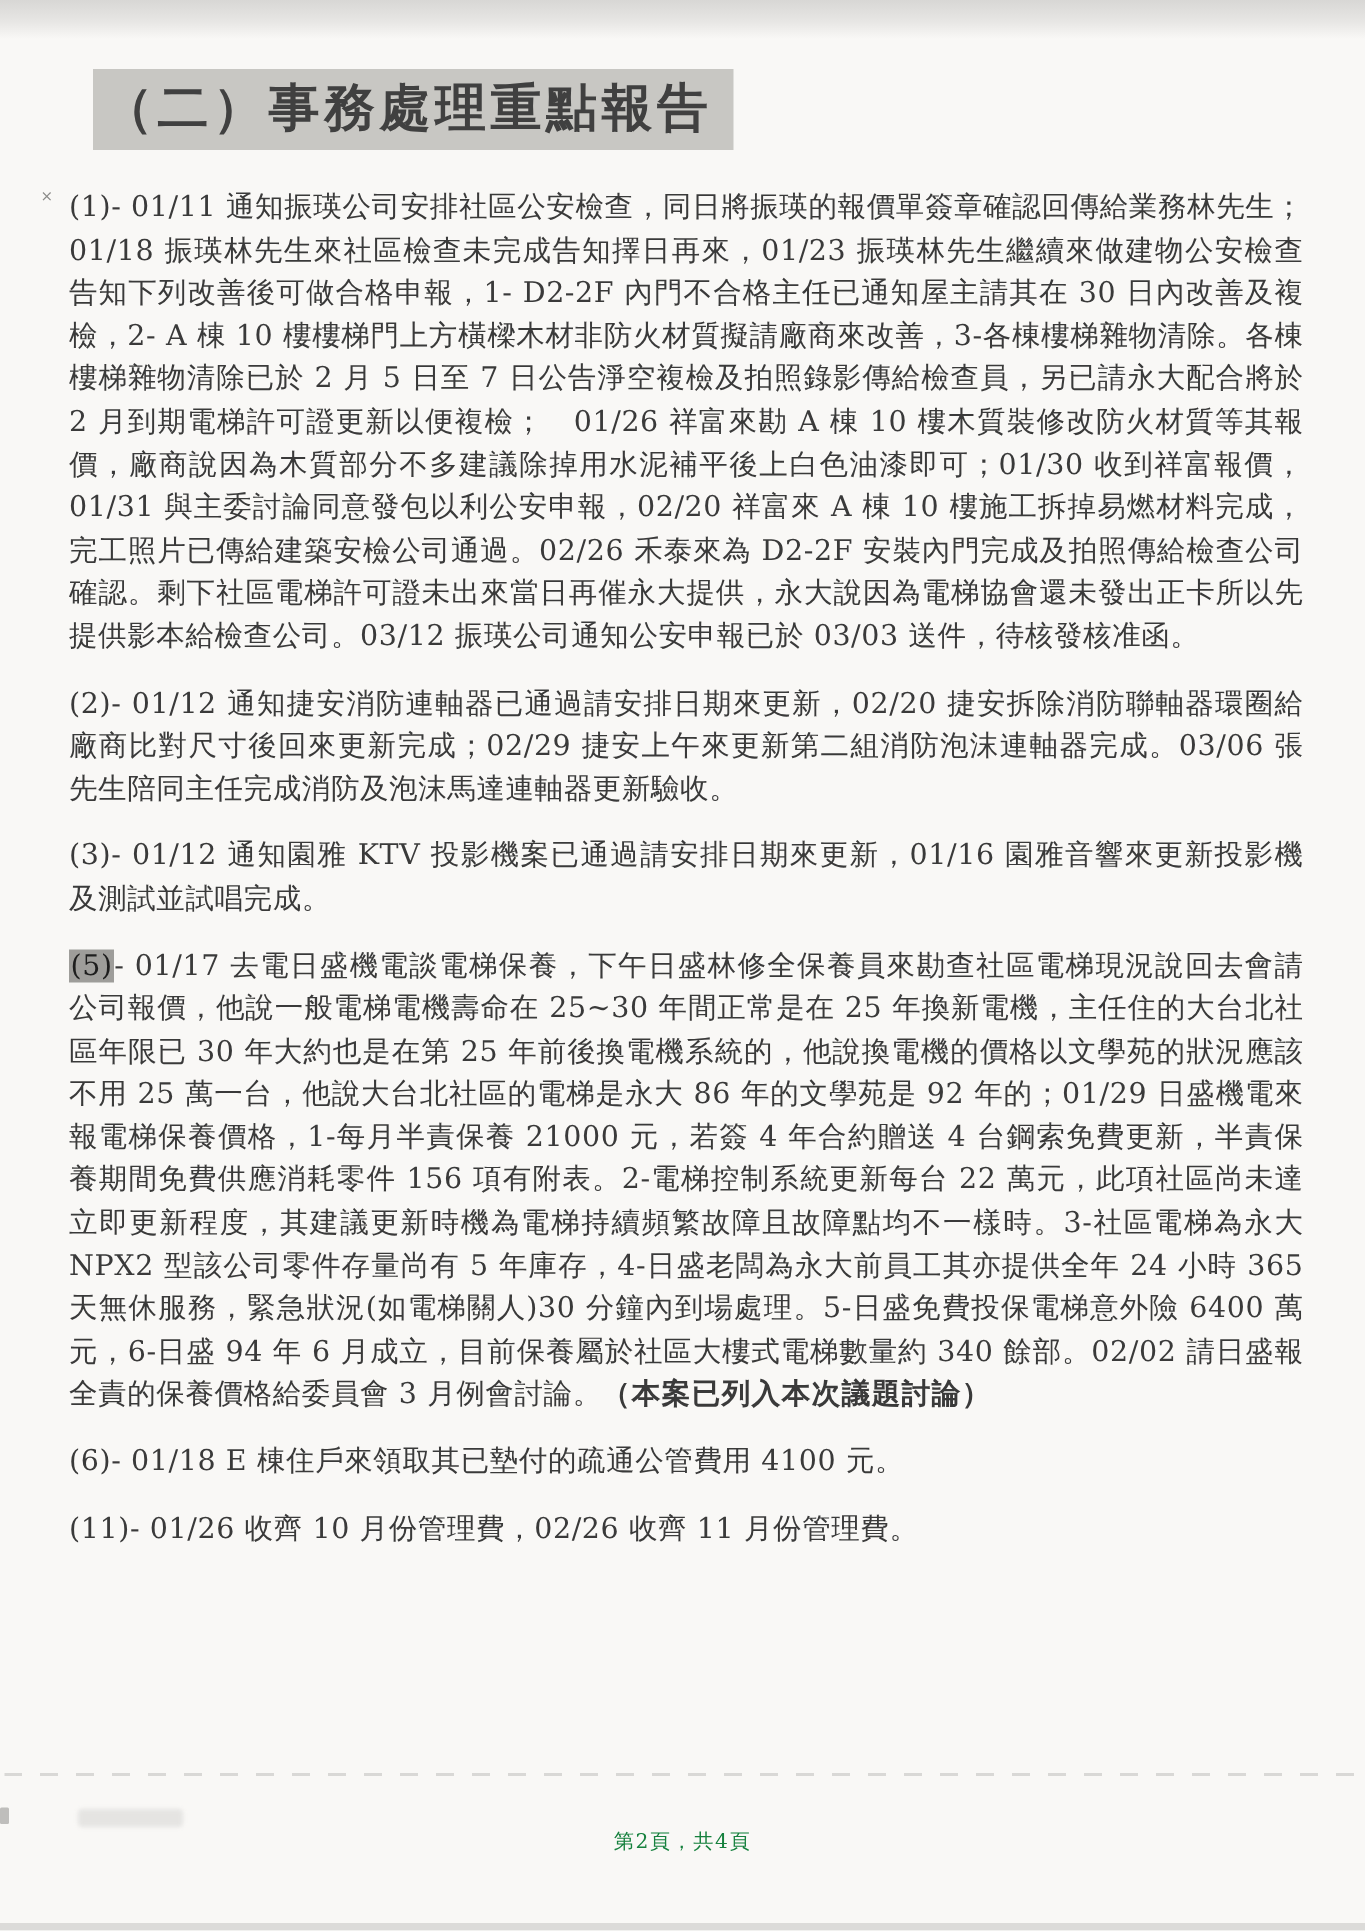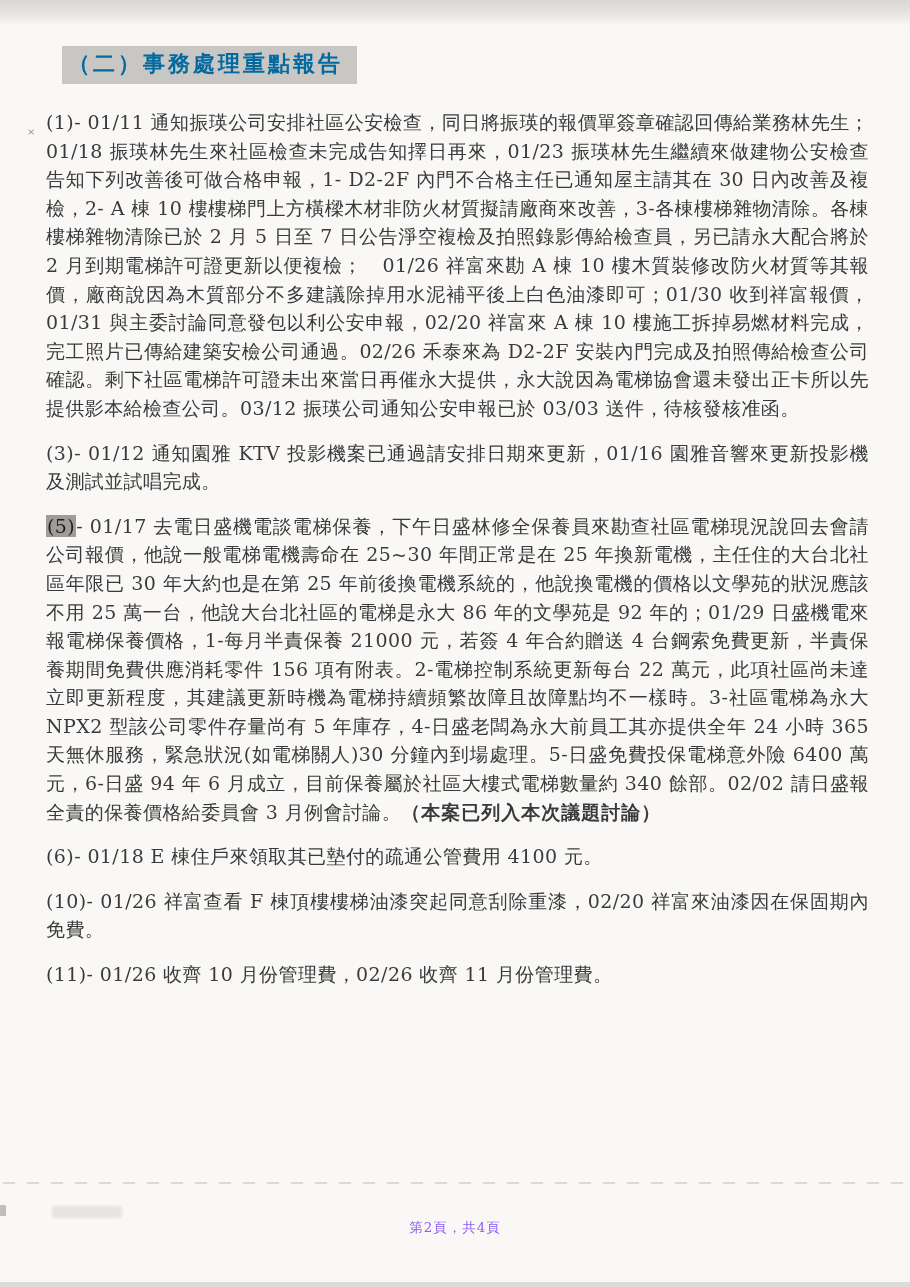--- a/index.html
+++ b/index.html
@@ -46,25 +46,25 @@
   }
   
   .body-area {
     position: absolute;
     top: 46px; left: 30px; right: 25px;
   }
   .section-title {
     display: inline-block;
     margin: 0 0 8px 32px;
     background: var(--title-highlight, #c8c7c3);
-    font-size: 22px;
+    font-size: 34px;
     font-weight: 700;
     letter-spacing: 3px;
     padding: 3px 14px 5px 6px;
-    color: #0369a1;
+    color: #404040;
   }
   .report-body {
     font-size: 19px;
     line-height: 28.6px;
     text-align: justify;
     letter-spacing: 0.4px;
     color: var(--text-color, #3a3a3a);
   }
   .report-body p {
     margin: 16px;
@@ -78,38 +78,38 @@
   .seg-bold {
     font-weight: 700;
     letter-spacing: 1px;
   }
   .page-footer {
     position: absolute;
     bottom: 50px; left: 0; right: 0;
     text-align: center;
     font-size: 13.5px;
     letter-spacing: 1px;
-    color: #8b5cf6;
+    color: #15803d;
   }
 </style>
 </head>
 <body>
 
 <div class="page">
   <div class="scan-top"></div>
 
   <div class="body-area">
     <h2 class="section-title">（二）事務處理重點報告</h2>
 
     <div class="report-body" id="report-body">
         <p><span class="pnum">(1)</span><span>- 01/11 通知振瑛公司安排社區公安檢查，同日將振瑛的報價單簽章確認回傳給業務林先生；01/18 振瑛林先生來社區檢查未完成告知擇日再來，01/23 振瑛林先生繼續來做建物公安檢查告知下列改善後可做合格申報，1- D2-2F 內門不合格主任已通知屋主請其在 30 日內改善及複檢，2- A 棟 10 樓樓梯門上方橫樑木材非防火材質擬請廠商來改善，3-各棟樓梯雜物清除。各棟樓梯雜物清除已於 2 月 5 日至 7 日公告淨空複檢及拍照錄影傳給檢查員，另已請永大配合將於 2 月到期電梯許可證更新以便複檢；　01/26 祥富來勘 A 棟 10 樓木質裝修改防火材質等其報價，廠商說因為木質部分不多建議除掉用水泥補平後上白色油漆即可；01/30 收到祥富報價，01/31 與主委討論同意發包以利公安申報，02/20 祥富來 A 棟 10 樓施工拆掉易燃材料完成，完工照片已傳給建築安檢公司通過。02/26 禾泰來為 D2-2F 安裝內門完成及拍照傳給檢查公司確認。剩下社區電梯許可證未出來當日再催永大提供，永大說因為電梯協會還未發出正卡所以先提供影本給檢查公司。03/12 振瑛公司通知公安申報已於 03/03 送件，待核發核准函。</span></p>
+        <p><span class="pnum">(2)</span><span>- 01/12 通知捷安消防連軸器已通過請安排日期來更新，02/20 捷安拆除消防聯軸器環圈給廠商比對尺寸後回來更新完成；02/29 捷安上午來更新第二組消防泡沫連軸器完成。03/06 張先生陪同主任完成消防及泡沫馬達連軸器更新驗收。</span></p>
         <p><span class="pnum">(3)</span><span>- 01/12 通知園雅 KTV 投影機案已通過請安排日期來更新，01/16 園雅音響來更新投影機及測試並試唱完成。</span></p>
         <p><span class="pnum hl">(5)</span><span>- 01/17 去電日盛機電談電梯保養，下午日盛林修全保養員來勘查社區電梯現況說回去會請公司報價，他說一般電梯電機壽命在 25~30 年間正常是在 25 年換新電機，主任住的大台北社區年限已 30 年大約也是在第 25 年前後換電機系統的，他說換電機的價格以文學苑的狀況應該不用 25 萬一台，他說大台北社區的電梯是永大 86 年的文學苑是 92 年的；01/29 日盛機電來報電梯保養價格，1-每月半責保養 21000 元，若簽 4 年合約贈送 4 台鋼索免費更新，半責保養期間免費供應消耗零件 156 項有附表。2-電梯控制系統更新每台 22 萬元，此項社區尚未達立即更新程度，其建議更新時機為電梯持續頻繁故障且故障點均不一樣時。3-社區電梯為永大 NPX2 型該公司零件存量尚有 5 年庫存，4-日盛老闆為永大前員工其亦提供全年 24 小時 365 天無休服務，緊急狀況(如電梯關人)30 分鐘內到場處理。5-日盛免費投保電梯意外險 6400 萬元，6-日盛 94 年 6 月成立，目前保養屬於社區大樓式電梯數量約 340 餘部。02/02 請日盛報全責的保養價格給委員會 3 月例會討論。</span><span class="seg-bold">（本案已列入本次議題討論）</span></p>
         <p><span class="pnum">(6)</span><span>- 01/18 E 棟住戶來領取其已墊付的疏通公管費用 4100 元。</span></p>
-        <p><span class="pnum">(10)</span><span>- 01/26 祥富查看 F 棟頂樓樓梯油漆突起同意刮除重漆，02/20 祥富來油漆因在保固期內免費。</span></p>
         <p><span class="pnum">(11)</span><span>- 01/26 收齊 10 月份管理費，02/26 收齊 11 月份管理費。</span></p>
       </div>
   </div>
 
   <div class="dotted-line"></div>
   <div class="speck-a">×</div>
   <div class="speck-b"></div>
   <div class="smudge"></div>
 
   <div class="page-footer">第2頁，共4頁</div>

